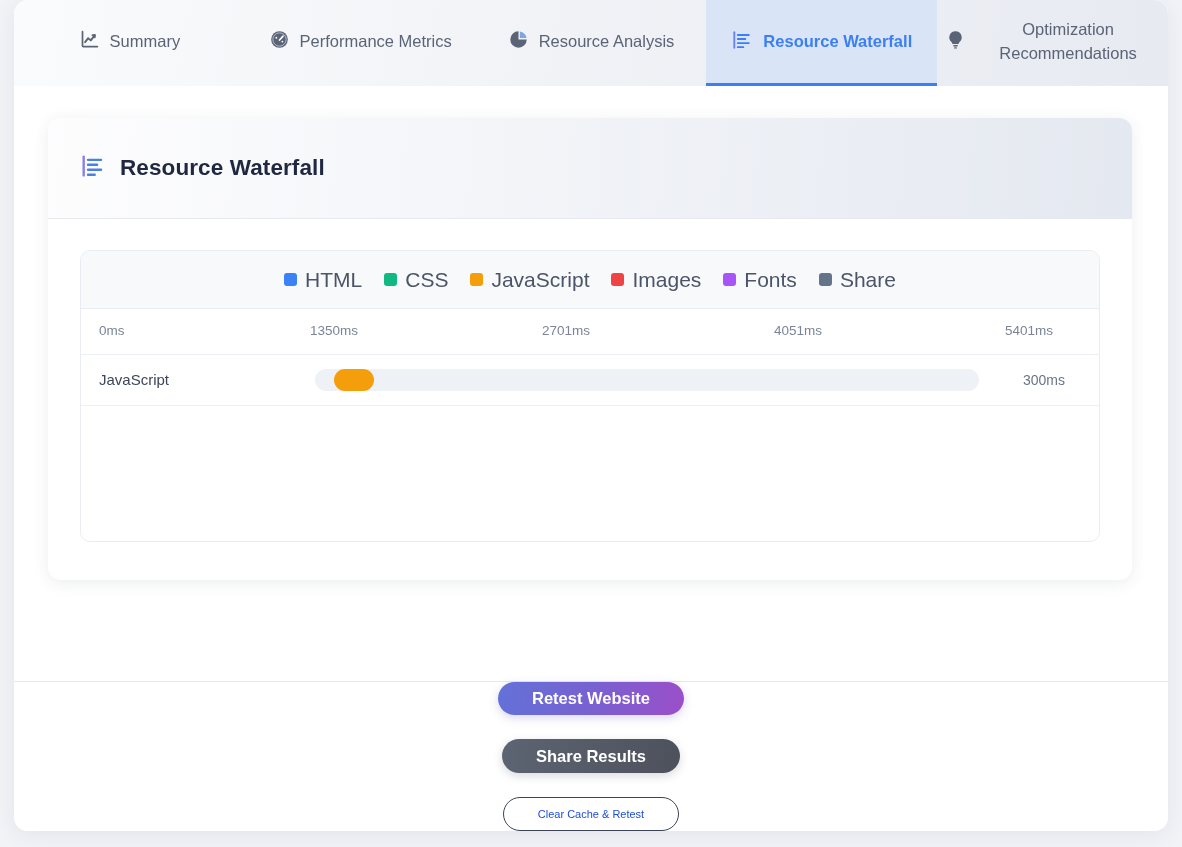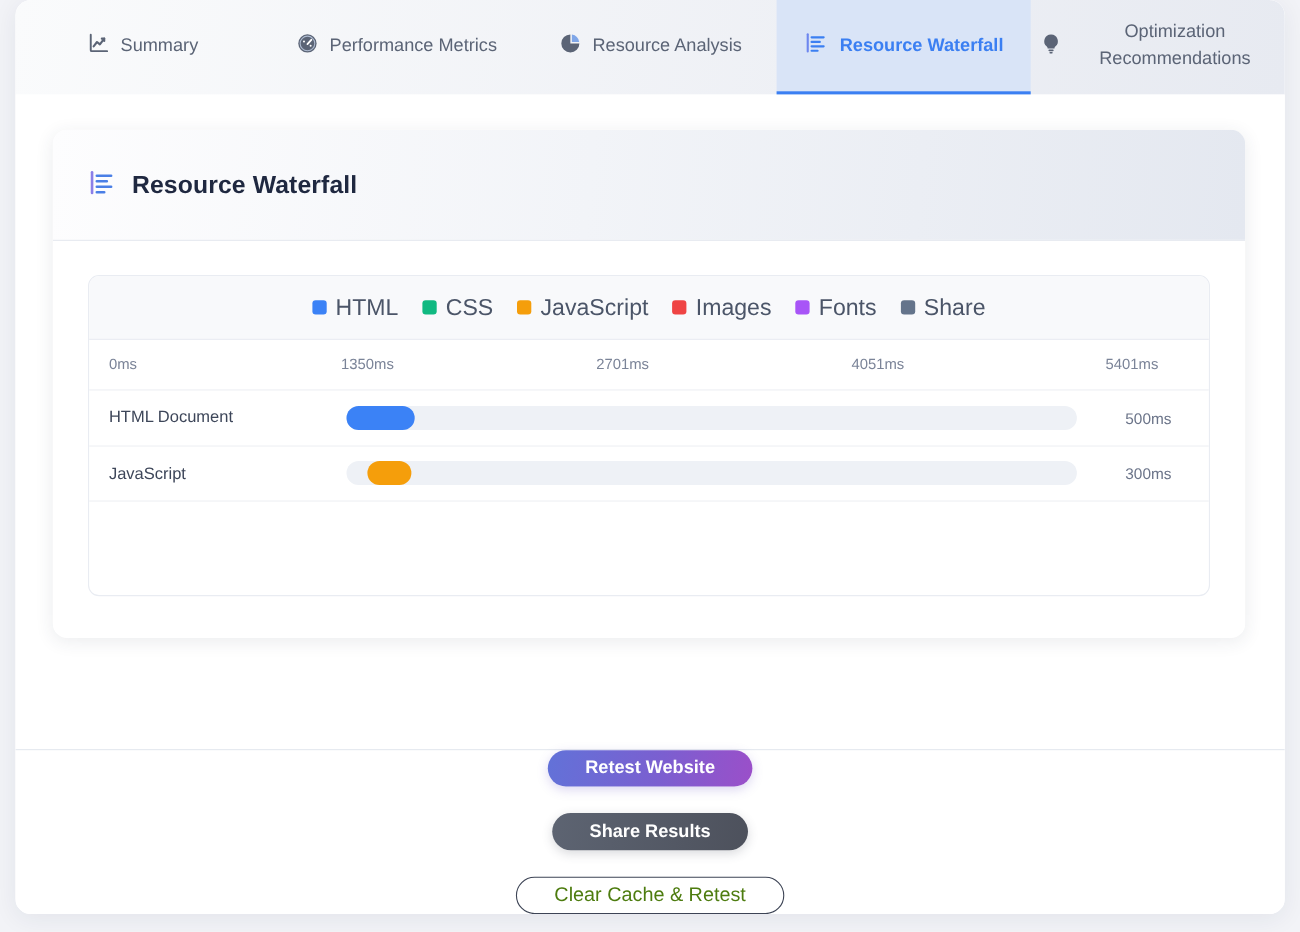--- a/index.html
+++ b/index.html
@@ -203,24 +203,24 @@
     color: #fff;
     box-shadow: 0 3px 10px rgba(110,90,200,0.25);
   }
   .btn-dark {
     background: linear-gradient(100deg, #5d6472 0%, #4d515c 100%);
     color: #fff;
     box-shadow: 0 3px 10px rgba(60,65,80,0.2);
   }
   .btn-outline {
     background: #fff;
-    color: #4d7c0f;
+    color: #1d4ed8;
     border: 1.6px solid #3d4455;
     font-weight: 400;
-    font-size: 18px;
+    font-size: 11px;
   }
 </style>
 </head>
 <body>
 
 <div class="app">
 
   <div class="tabbar">
 
     <div class="tab">
@@ -326,27 +326,20 @@
         <div class="axis">
           <span class="tick" style="left:18px">0ms</span>
           <span class="tick" style="left:229px">1350ms</span>
           <span class="tick" style="left:461px">2701ms</span>
           <span class="tick" style="left:693px">4051ms</span>
           <span class="tick" style="left:924px">5401ms</span>
         </div>
 
         <div class="rows">
 
-          <div class="wrow">
-            <span class="rlabel">HTML Document</span>
-            <span class="track">
-              <span class="bar" style="left:0%; width:9.4%; background:#3b82f6"></span>
-            </span>
-            <span class="rdur">500ms</span>
-          </div>
 
 
           <div class="wrow">
             <span class="rlabel">JavaScript</span>
             <span class="track">
               <span class="bar" style="left:2.9%; width:6%; background:#f59e0b"></span>
             </span>
             <span class="rdur">300ms</span>
           </div>
 

